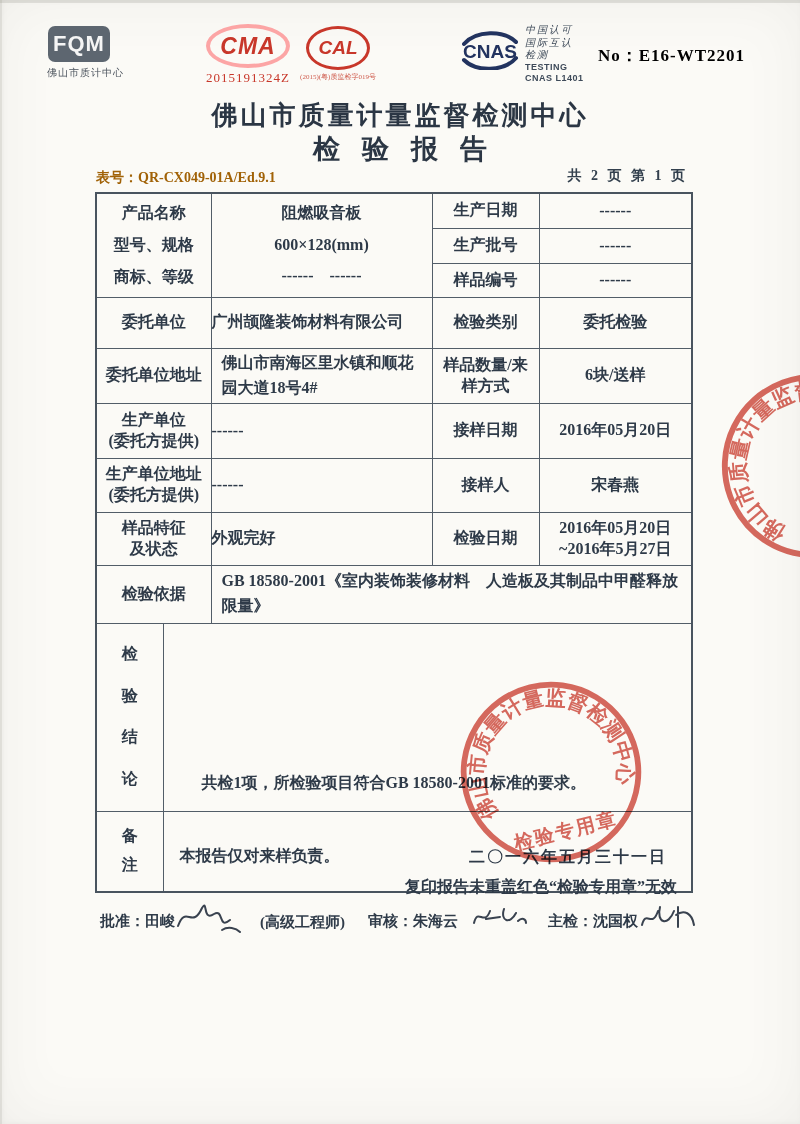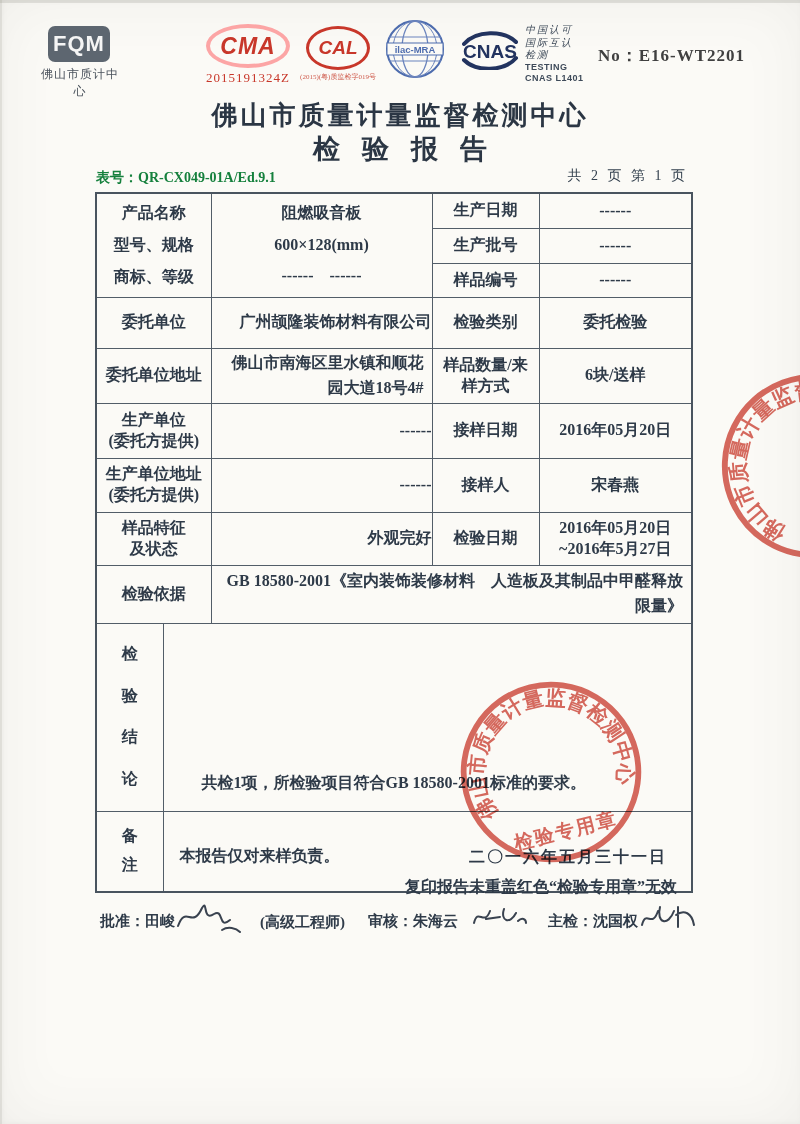--- a/index.html
+++ b/index.html
@@ -10,58 +10,58 @@
     box-shadow: inset 0 0 60px rgba(90,90,80,0.07), inset 2px 0 6px rgba(0,0,0,0.05);
     font-family:"Liberation Serif","DejaVu Serif",serif;
     color:#2e3947;
   }
   
   .hdr { position:absolute; top:0; left:0; width:100%; height:95px;margin-left:8px; }
   .fqm-box { position:absolute; left:40px; top:26px; width:62px; height:36px;
     background:#5d6670; border-radius:7px; color:#f5f5f5; display:flex;
     align-items:center; justify-content:center; font-weight:bold; font-size:22px;
     font-family:"Liberation Sans",sans-serif; letter-spacing:1px;}
-  .fqm-cap { position:absolute; left:28px; top:66px; width:88px; text-align:center;
-    font-size:12px; color:#4a525c; letter-spacing:1px; }
+  .fqm-cap { position:absolute; left:28px; top:66px; width:88px; text-align:right;
+    font-size:10px; color:#4a525c; letter-spacing:1px; }
   .cma-oval { position:absolute; left:198px; top:24px; width:84px; height:44px;
     border:4px solid #fca5a5; border-radius:50%; display:flex; align-items:center;
     justify-content:center; }
   .cma-oval span { color:#c8372a; font-weight:bold; font-size:23px; font-style:italic;
     font-family:"Liberation Sans",sans-serif; letter-spacing:1px;}
   .cma-num { position:absolute; left:192px; top:70px; width:96px; text-align:center;
     font-size:13px; color:#c8372a; letter-spacing:1px;}
   .cal-oval { position:absolute; left:298px; top:26px; width:64px; height:44px;
     border:3px solid #c8372a; border-radius:50%; display:flex; align-items:center;
     justify-content:center;}
   .cal-oval span { color:#c8372a; font-weight:bold; font-size:19px; font-style:italic;
     font-family:"Liberation Sans",sans-serif;}
   .cal-num { position:absolute; left:282px; top:72px; width:96px; text-align:center;
     font-size:7px; color:#cf5b4c;}
   .ilac { position:absolute; left:376px; top:18px; }
   .cnas { position:absolute; left:450px; top:30px; }
   .accr { position:absolute; left:517px; top:24px; line-height:1.25; color:#3e4a59; }
   .accr .cn { font-size:10px; letter-spacing:2px;font-style:italic; }
   .accr .en { font-size:9px; font-weight:bold; font-family:"Liberation Sans",sans-serif; letter-spacing:0.5px;}
   .rep-no { position:absolute; left:590px; top:44px; font-size:17px; font-weight:bold;
-    letter-spacing:1px; color:#404040; }
+    letter-spacing:1px; color:#000000; }
   
   .t-org { position:absolute; top:98px; left:0; width:100%; text-align:center;
     font-size:26px; font-weight:bold; letter-spacing:3px; color:#2b3644;}
   .t-doc { position:absolute; top:131px; left:0; width:100%; text-align:center;
     font-size:27px; font-weight:bold; letter-spacing:22px; text-indent:22px; color:#2b3644;}
-  .meta-form { position:absolute; top:169px; left:96px; font-size:14px; font-weight:bold; color:#15803d;}
-  .meta-pages { position:absolute; top:167px; right:112px; font-size:14px; font-weight:normal; color:#33404e; letter-spacing:3px;}
+  .meta-form { position:absolute; top:169px; left:96px; font-size:14px; font-weight:bold; color:#a16207;}
+  .meta-pages { position:absolute; top:167px; right:112px; font-size:14px; font-weight:bold; color:#33404e; letter-spacing:3px;}
   
   table.rep { position:absolute; top:192px; left:95px; width:596px;
     border-collapse:collapse; table-layout:fixed; }
   table.rep td { border:1px solid #525d68; font-size:16px; font-weight:600;
     color:#2e3a48; vertical-align:middle; }
   table.rep { border:2px solid #49545f; }
   td.c { text-align:center; }
-  td.l { text-align:right; }
+  td.l { text-align:left; }
   .stack { display:flex; flex-direction:column; justify-content:space-around; height:100%; text-align:center;}
   .addr { line-height:1.55; padding:2px 8px 2px 10px; }
   .vlab { display:flex; flex-direction:column; justify-content:space-around;
     align-items:center; height:100%; padding:10px 0; }
   .concl { position:relative; height:100%; }
   .concl .main-line { position:absolute; top:56px; left:38px; }
   .concl .date-line { position:absolute; top:130px; right:24px; letter-spacing:2px;}
   .concl .notice-line { position:absolute; top:160px; right:14px; }
   .remark-cell { vertical-align:top; }
   .remark-cell .txt { padding:10px 0 0 16px; }
@@ -92,30 +92,20 @@
     <div class="cma-oval">
       <span>CMA</span>
     </div>
     <div class="cma-num">2015191324Z</div>
 
     <div class="cal-oval">
       <span>CAL</span>
     </div>
     <div class="cal-num">(2015)(粤)质监检字019号</div>
 
-    <div class="ilac">
-      <svg width="62" height="62" viewBox="0 0 62 62">
-        <circle cx="31" cy="31" r="28" fill="none" stroke="#4d6cae" stroke-width="2"></circle>
-        <ellipse cx="31" cy="31" rx="13" ry="28" fill="none" stroke="#6b84bd" stroke-width="1.3"></ellipse>
-        <ellipse cx="31" cy="31" rx="22" ry="28" fill="none" stroke="#6b84bd" stroke-width="1"></ellipse>
-        <path d="M5,19 H57 M5,43 H57" stroke="#6b84bd" stroke-width="1.2" fill="none"></path>
-        <rect x="3" y="25" width="56" height="12" fill="#fbfaf6" stroke="#4d6cae" stroke-width="1"></rect>
-        <text x="31" y="34.5" text-anchor="middle" font-size="9.5" font-weight="bold" font-family="Liberation Sans, sans-serif" fill="#4d6cae">ilac-MRA</text>
-      </svg>
-    </div>
 
     <div class="cnas">
       <svg width="64" height="40" viewBox="0 0 64 40">
         <path d="M6,14 C18,0 46,0 58,12" fill="none" stroke="#22335f" stroke-width="4" stroke-linecap="round"></path>
         <path d="M6,30 C18,42 46,42 58,28" fill="none" stroke="#22335f" stroke-width="4" stroke-linecap="round"></path>
         <text x="32" y="28" text-anchor="middle" font-size="19" font-weight="bold" font-family="Liberation Sans, sans-serif" fill="#22335f">CNAS</text>
       </svg>
     </div>
 
     <div class="accr">

